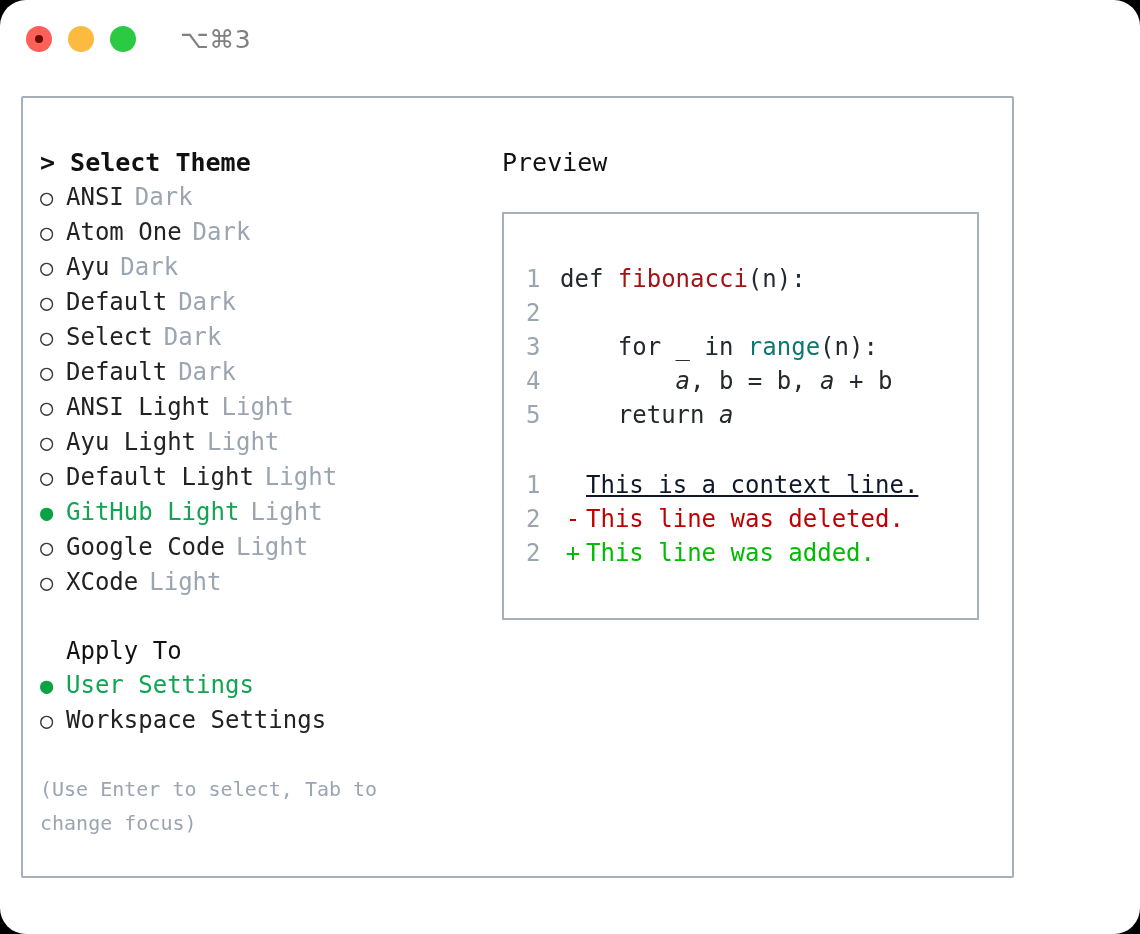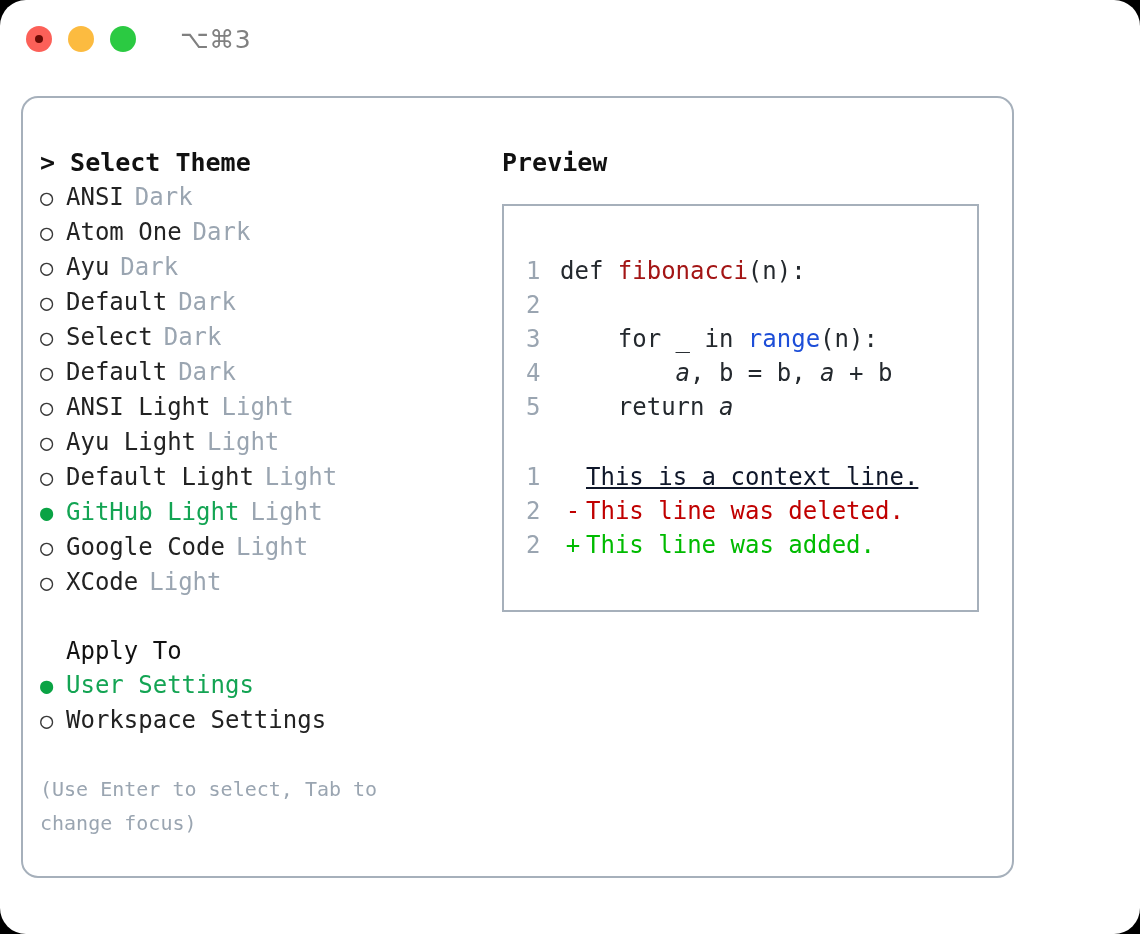--- a/index.html
+++ b/index.html
@@ -67,21 +67,21 @@
 
   
   .panel {
     position: absolute;
     left: 21px;
     top: 96px;
     width: 993px;
     height: 782px;
     box-sizing: border-box;
     border: 2px solid #a6b0bb;
-    border-radius: 17px;
+    border-radius: 2px;
     background: #ffffff;
     padding-left: 24px;
   }
 
   .columns {
     position: absolute;
     left: 0; top: 0;
     width: 100%;
     height: 100%;
   }
@@ -144,24 +144,24 @@
 
   
   .right-col {
     position: absolute;
     left: 479px;
     top: 48px;
     width: 490px;
   }
   .preview-title {
     font-size: 25px;
-    font-weight: bold;
+    font-weight: normal;
     color: #111111;
     line-height: 34px;
-    margin-bottom: 24px;
+    margin-bottom: 32px;
   }
   .preview-box {
     box-sizing: border-box;
     width: 477px;
     height: 408px;
     border: 2px solid #a6b0bb;
     background: #ffffff;
     padding: 48px 0 0 22px;
   }
   .code-line {
@@ -172,21 +172,21 @@
     white-space: pre;
   }
   .gutter {
     width: 34px;
     flex: 0 0 34px;
     color: #9aa5b1;
     text-align: left;
   }
   .code-text { color: #24292e; }
   .tok-fn     { color: #a31515; }
-  .tok-builtin{ color: #1d4ed8; }
+  .tok-builtin{ color: #0f766e; }
   .tok-num    { color: #0f7f7f; }
   .tok-var    { font-style: italic; }
 
   .diff-gap { height: 36px; }
   .diff-line {
     display: flex;
     align-items: baseline;
     font-size: 24px;
     line-height: 34px;
     white-space: pre;

